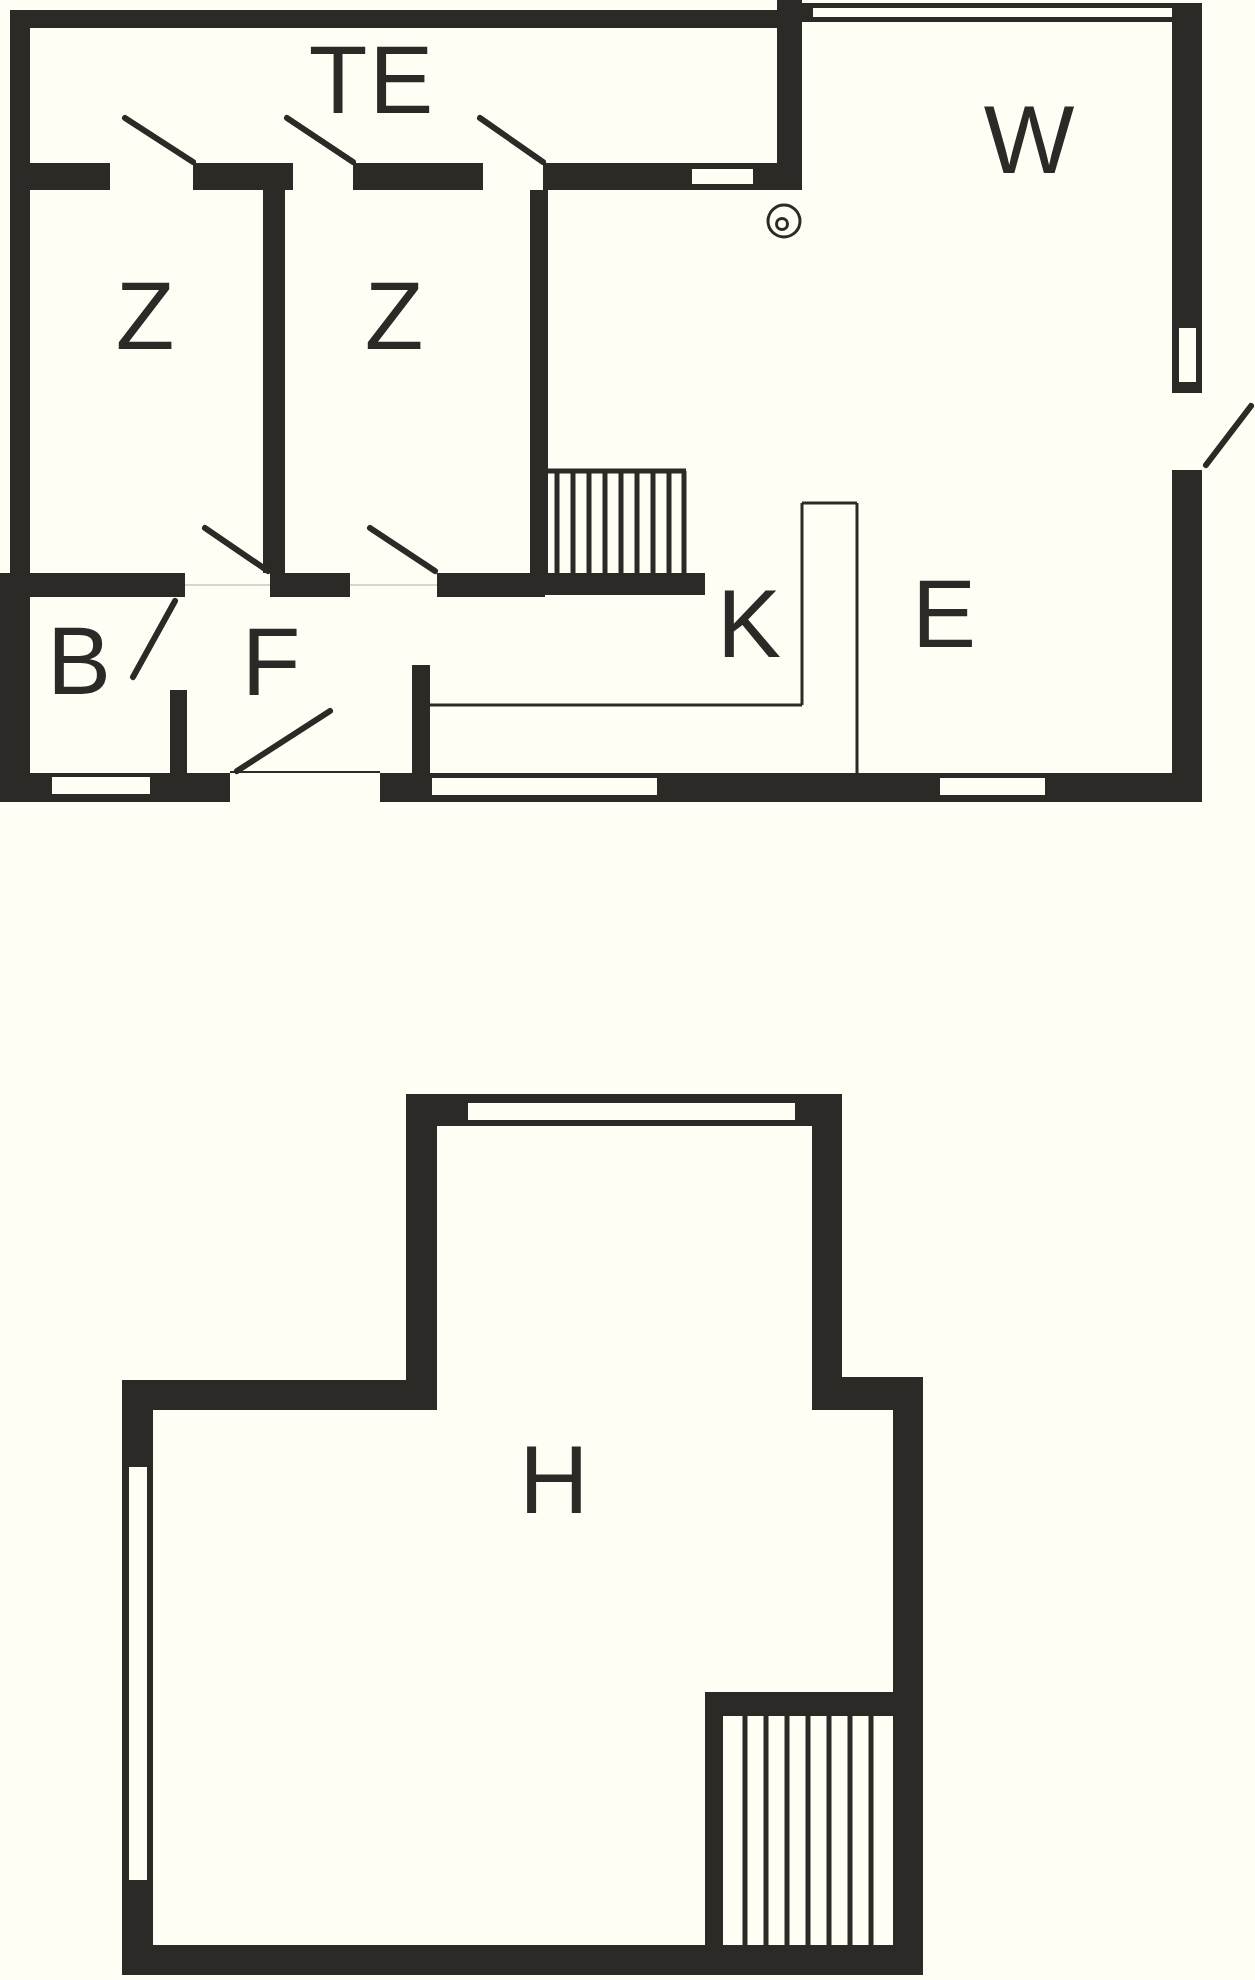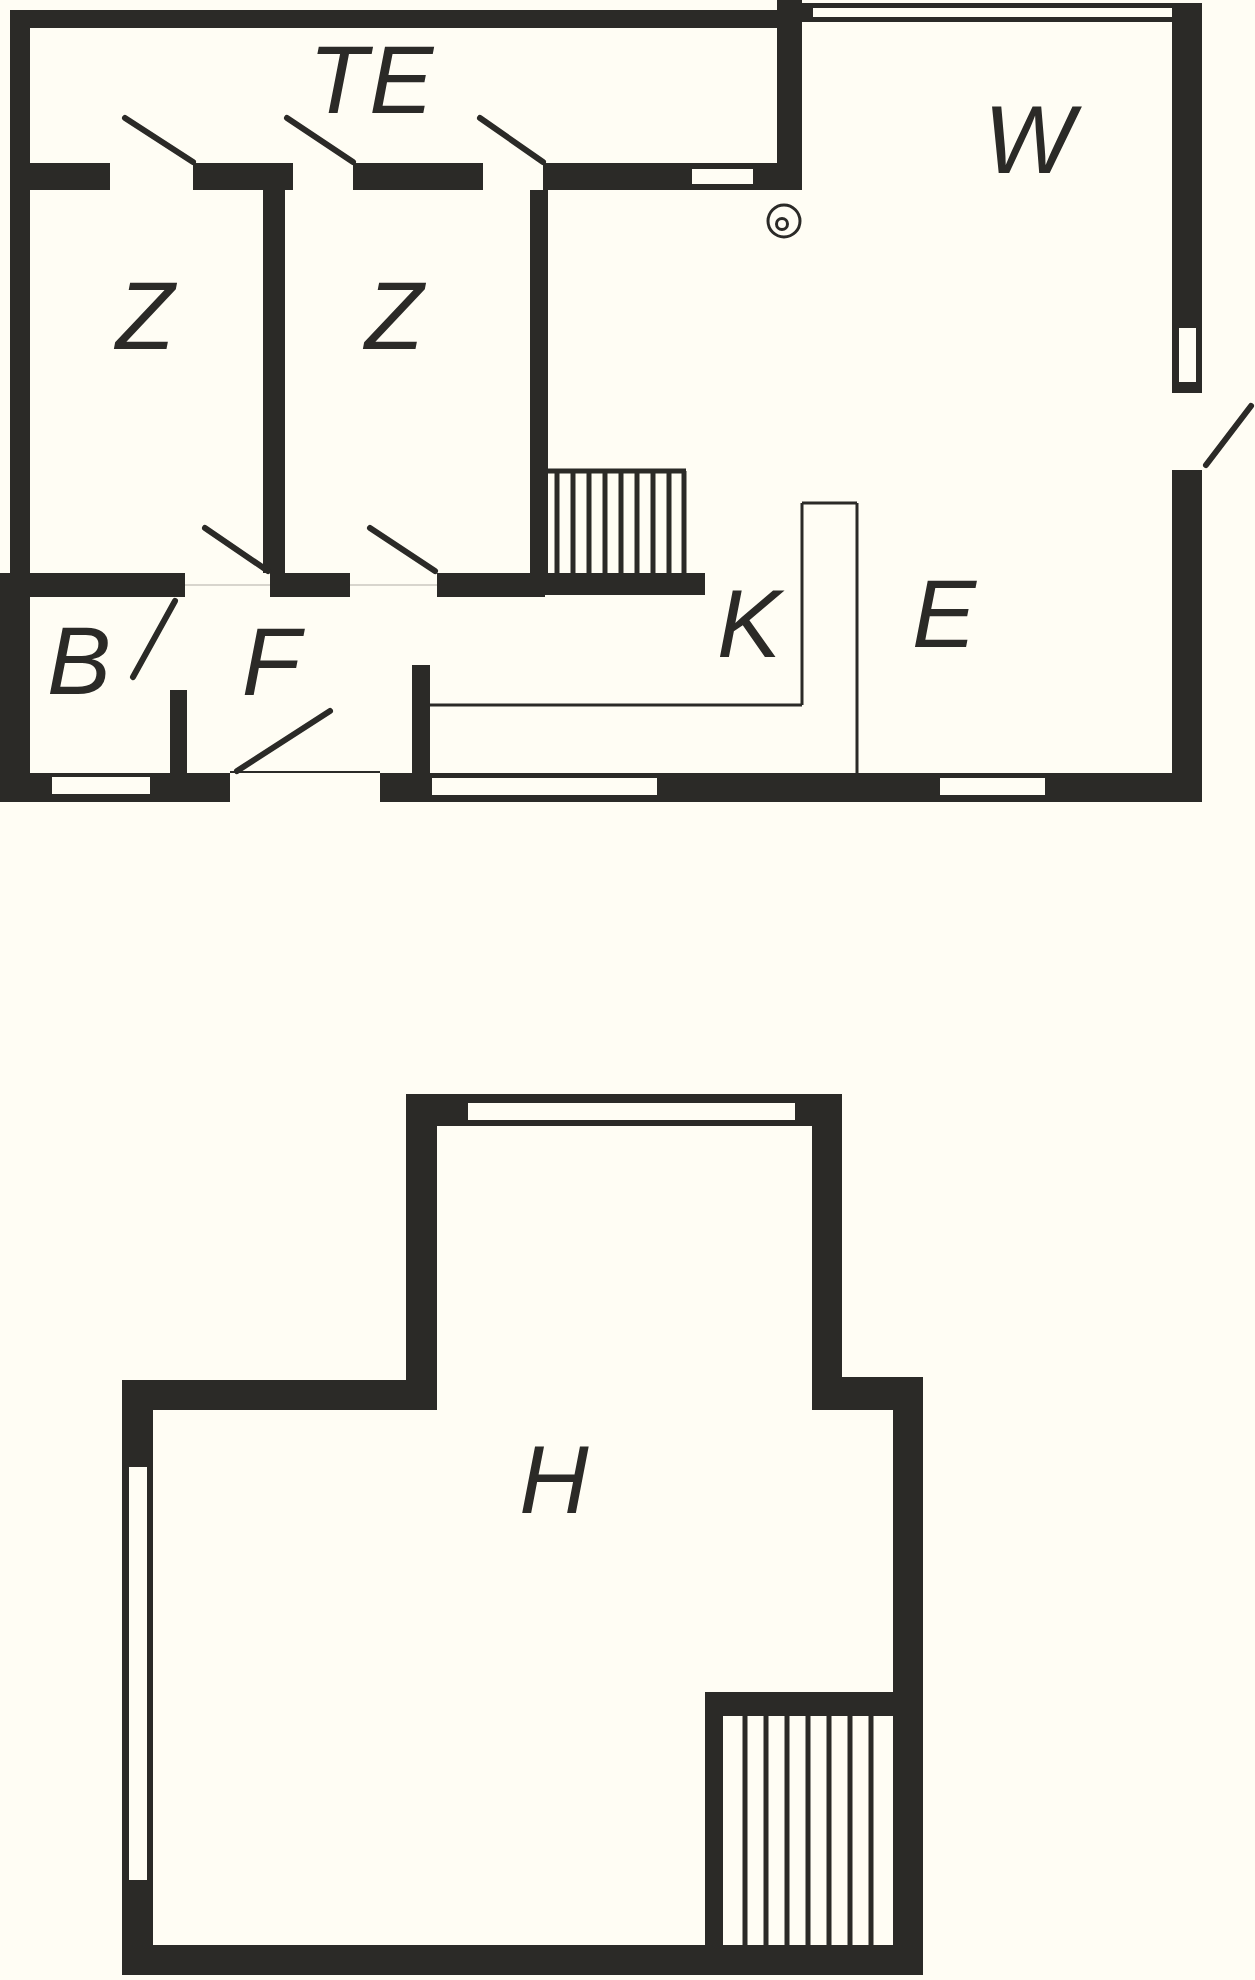--- a/index.html
+++ b/index.html
@@ -2,21 +2,21 @@
 <html><head>
 <meta charset="utf-8">
 <style>
   html,body{margin:0;padding:0;}
   body{
     width:1255px;height:1980px;position:relative;
     background:#fffdf4;
     font-family:"Liberation Sans", sans-serif;
     overflow:hidden;
   }
-  .canvas{position:absolute;left:0;top:0;width:1023px;height:1980px;font-style:italic;}
+  .canvas{position:absolute;left:0;top:0;width:1023px;height:1980px;}
   svg{position:absolute;left:0;top:0;display:block;}
   .room-label{
     position:absolute;
     transform:translate(-50%,-50%);
     font-size:96px;
     font-weight:400;
     color:#2b2a27;
     letter-spacing:2px;
     white-space:nowrap;
     line-height:1;

